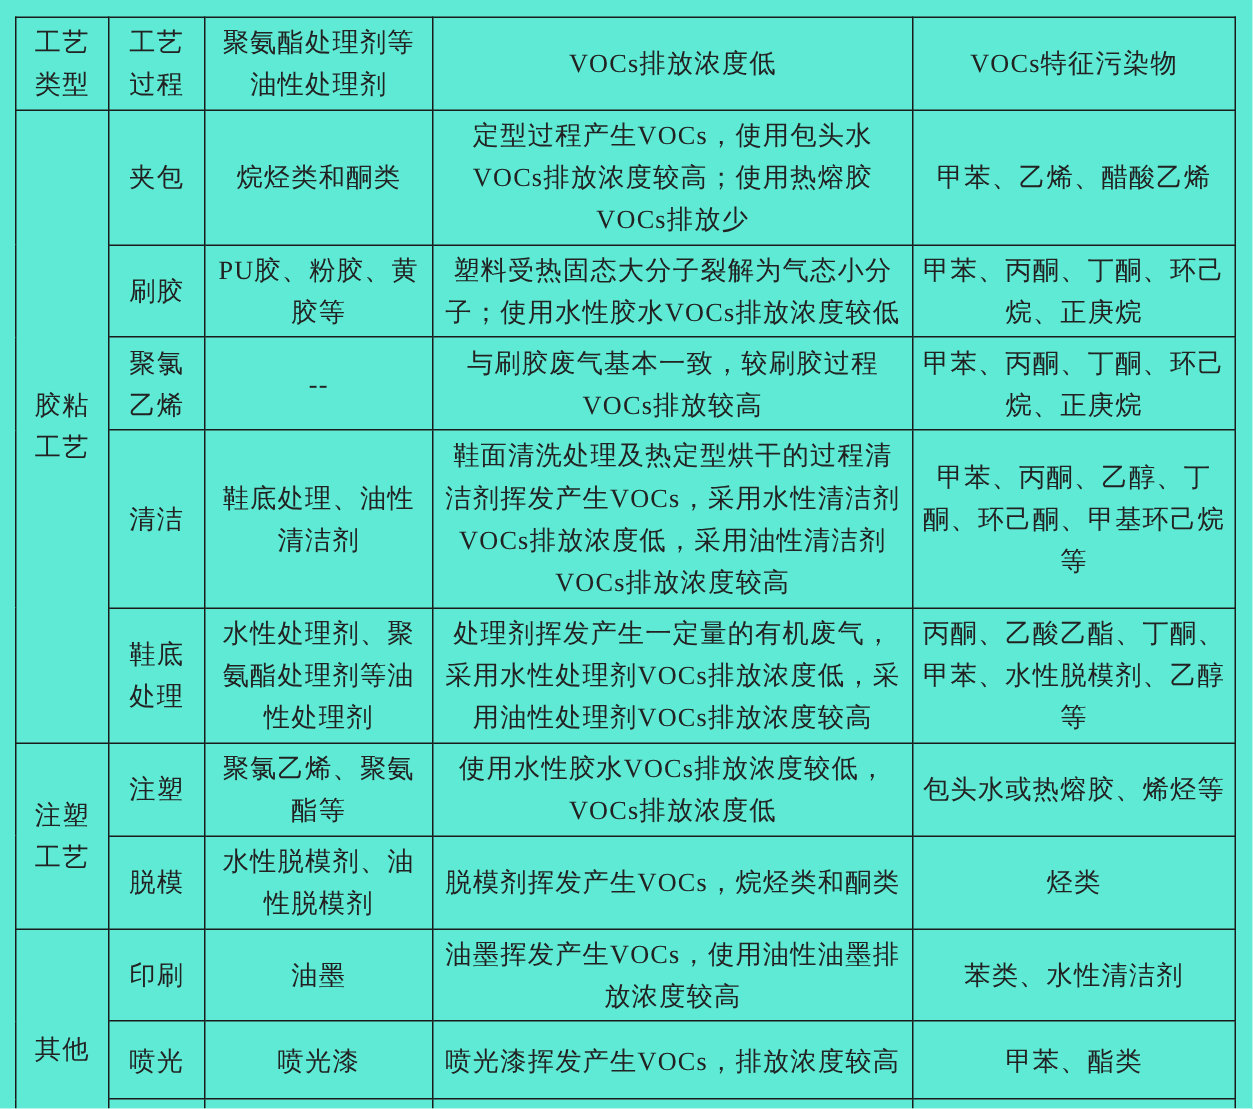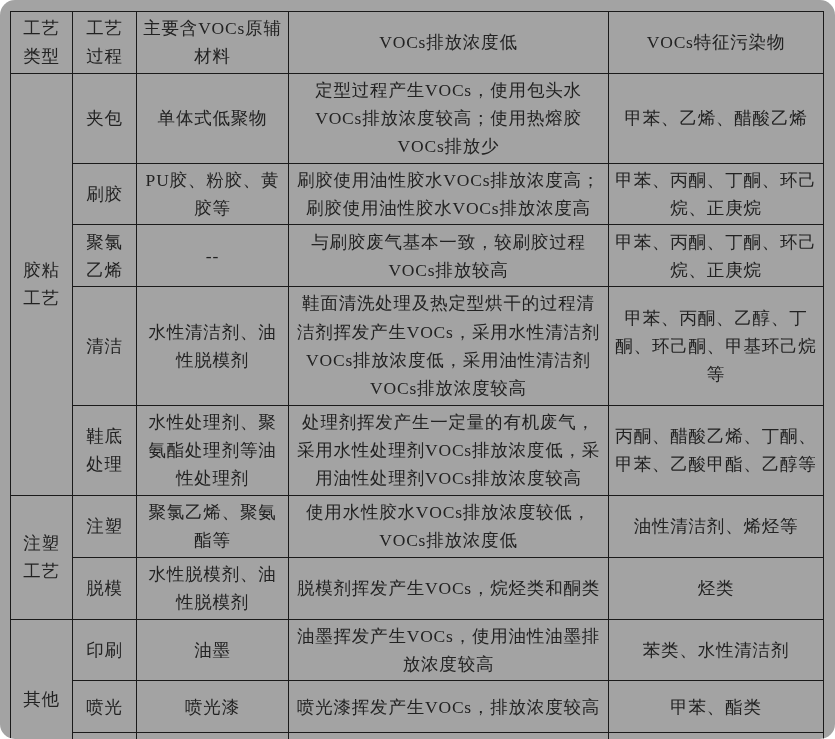--- a/index.html
+++ b/index.html
@@ -5,25 +5,24 @@
   html, body {
     margin: 0;
     padding: 0;
     background: #ffffff;
     font-family: "Liberation Serif", "DejaVu Serif", serif;
     color: #222222;
   }
   .page {
     width: 835px;
     height: 739px;
-    background: #a3a3a3;
+    background: #5eead4;
     box-sizing: border-box;
     padding: 11px 12px 0 10px;
     overflow: hidden;
-    border-radius: 15px;
   }
   table.vocs {
     border-collapse: collapse;
     table-layout: fixed;
     width: 813px;
   }
   table.vocs td {
     border: 1.5px solid #1a1a1a;
     text-align: center;
     vertical-align: middle;
@@ -55,63 +54,63 @@
         <col class="c2">
         <col class="c3">
         <col class="c4">
         <col class="c5">
     </colgroup>
 
     <tbody>
         <tr style="height:57px">
       <td>工艺类型</td>
       <td>工艺过程</td>
-      <td>主要含VOCs原辅材料</td>
+      <td>聚氨酯处理剂等油性处理剂</td>
       <td>VOCs排放浓度低</td>
       <td>VOCs特征污染物</td>
     </tr>
 
     <tr style="height:64px">
       <td rowspan="5">胶粘工艺</td>
       <td>夹包</td>
-      <td>单体式低聚物</td>
+      <td>烷烃类和酮类</td>
       <td class="c-emission">定型过程产生VOCs，使用包头水VOCs排放浓度较高；使用热熔胶VOCs排放少</td>
       <td>甲苯、乙烯、醋酸乙烯</td>
     </tr>
     <tr style="height:60px">
       <td>刷胶</td>
       <td>PU胶、粉胶、黄胶等</td>
-      <td class="c-emission">刷胶使用油性胶水VOCs排放浓度高；刷胶使用油性胶水VOCs排放浓度高</td>
+      <td class="c-emission">塑料受热固态大分子裂解为气态小分子；使用水性胶水VOCs排放浓度较低</td>
       <td>甲苯、丙酮、丁酮、环己烷、正庚烷</td>
     </tr>
     <tr style="height:62px">
       <td>聚氯乙烯</td>
       <td>--</td>
       <td class="c-emission">与刷胶废气基本一致，较刷胶过程VOCs排放较高</td>
       <td>甲苯、丙酮、丁酮、环己烷、正庚烷</td>
     </tr>
     <tr style="height:117px">
       <td>清洁</td>
-      <td>水性清洁剂、油性脱模剂</td>
+      <td>鞋底处理、油性清洁剂</td>
       <td class="c-emission">鞋面清洗处理及热定型烘干的过程清洁剂挥发产生VOCs，采用水性清洁剂VOCs排放浓度低，采用油性清洁剂VOCs排放浓度较高</td>
       <td>甲苯、丙酮、乙醇、丁酮、环己酮、甲基环己烷等</td>
     </tr>
     <tr style="height:90px">
       <td>鞋底处理</td>
       <td>水性处理剂、聚氨酯处理剂等油性处理剂</td>
       <td class="c-emission">处理剂挥发产生一定量的有机废气，采用水性处理剂VOCs排放浓度低，采用油性处理剂VOCs排放浓度较高</td>
-      <td>丙酮、醋酸乙烯、丁酮、甲苯、乙酸甲酯、乙醇等</td>
+      <td>丙酮、乙酸乙酯、丁酮、甲苯、水性脱模剂、乙醇等</td>
     </tr>
 
     <tr style="height:62px">
       <td rowspan="2">注塑工艺</td>
       <td>注塑</td>
       <td>聚氯乙烯、聚氨酯等</td>
       <td class="c-emission">使用水性胶水VOCs排放浓度较低，VOCs排放浓度低</td>
-      <td>油性清洁剂、烯烃等</td>
+      <td>包头水或热熔胶、烯烃等</td>
     </tr>
     <tr style="height:57px">
       <td>脱模</td>
       <td>水性脱模剂、油性脱模剂</td>
       <td class="c-emission">脱模剂挥发产生VOCs，烷烃类和酮类</td>
       <td>烃类</td>
     </tr>
 
     <tr style="height:60px">
       <td rowspan="3">其他</td>

